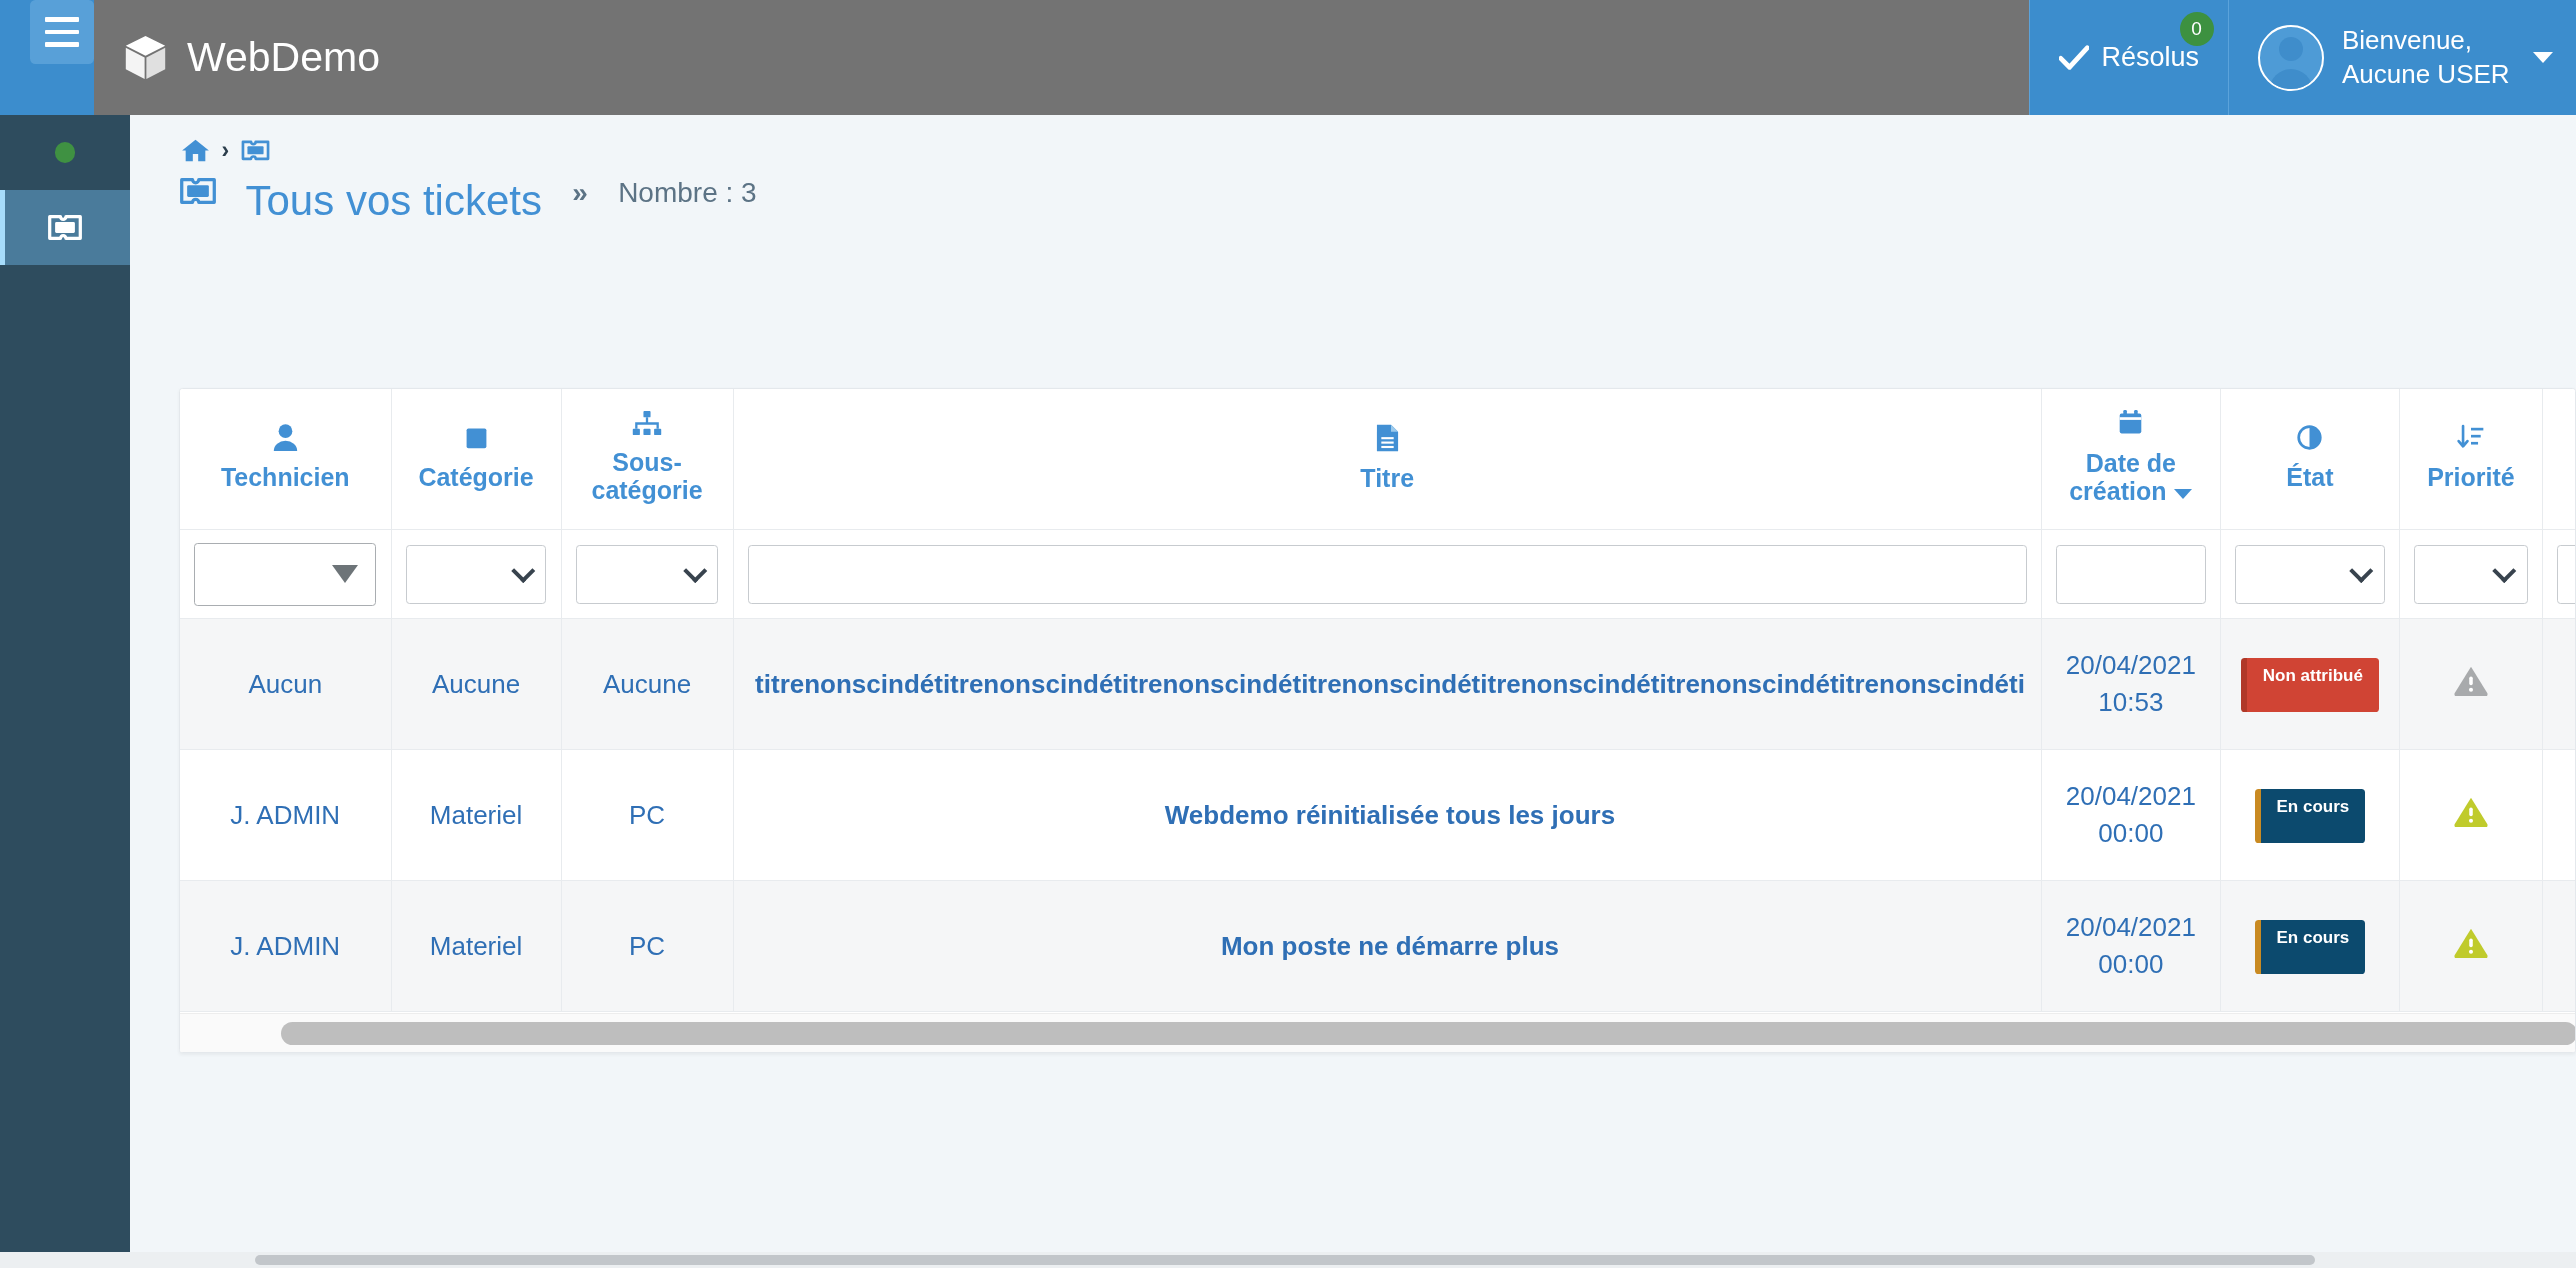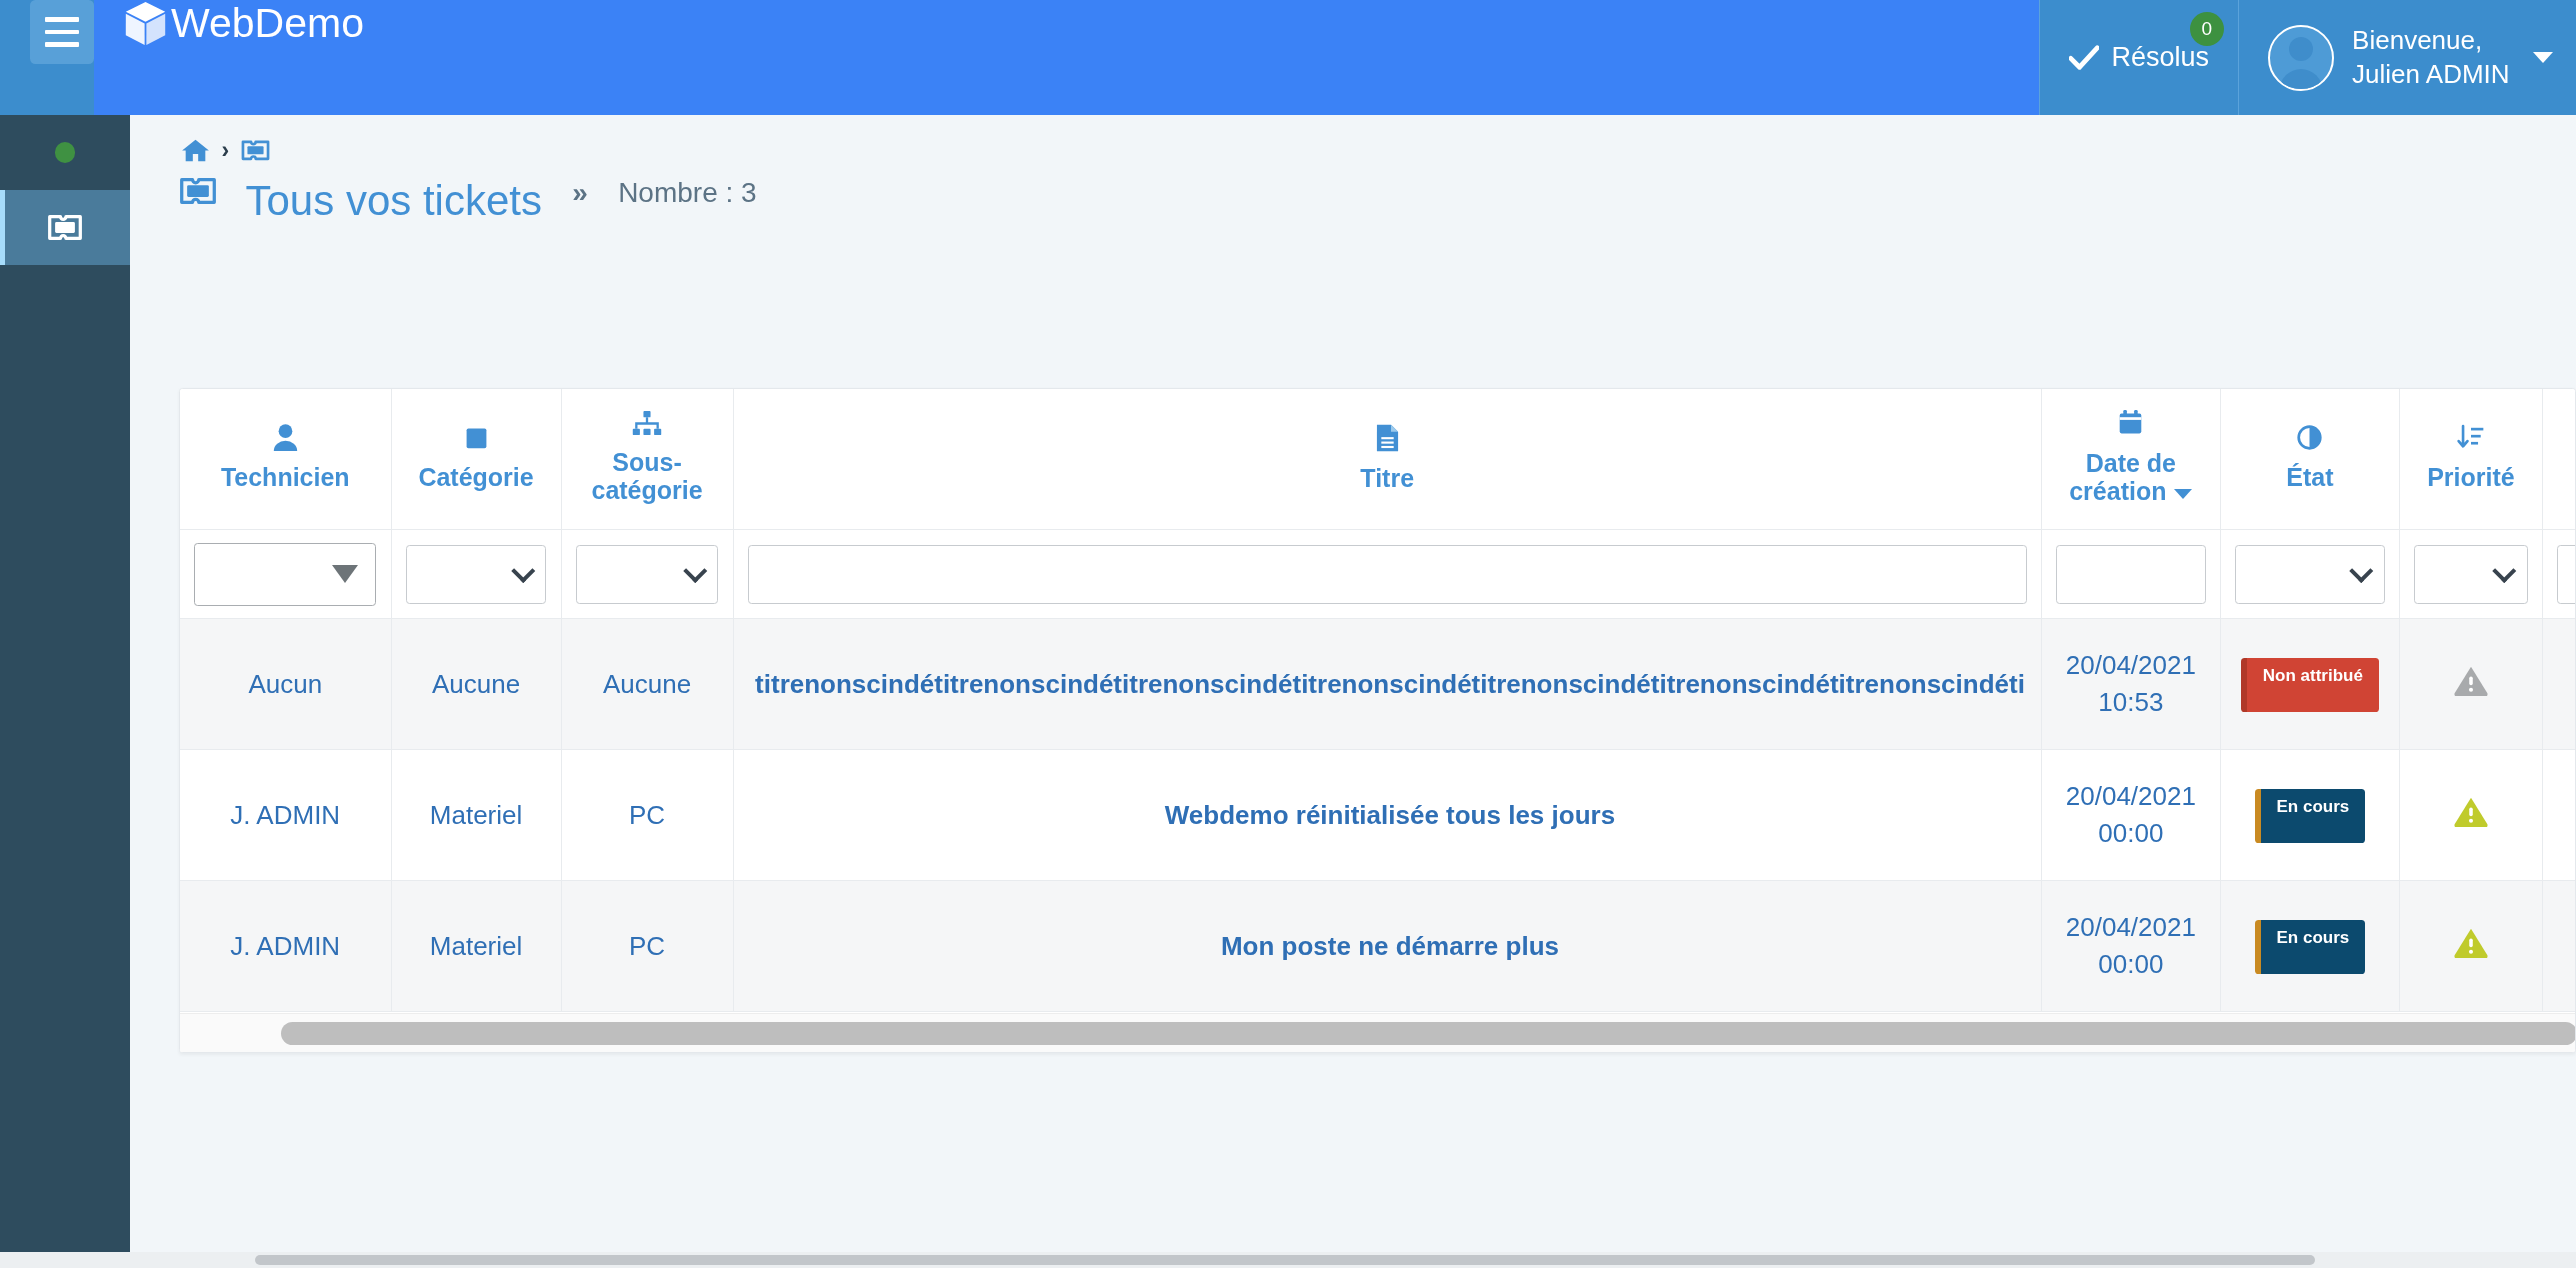--- a/index.html
+++ b/index.html
@@ -38,23 +38,23 @@
     width: 64px; height: 64px; border-radius: 5.4px;
     background: #58a0d8; border: none;
     display: flex; flex-direction: column; justify-content: center;
     align-items: center; gap: 8px; margin-left: 30px; cursor: pointer;
     flex: none;
   }
   .burger-btn span { display:block; width: 34px; height: 4.5px; background: #fff; border-radius: 0.9px; }
 
   .app-block {
     flex: 1;
-    background: #3b82f6;
-    display: flex; 
-    padding-left: 30px; gap: 4px;
+    background: #737373;
+    display: flex; align-items: center;
+    padding-left: 30px; gap: 20px;
   }
   .cube-icon { width: 43px; height: 47px; flex: none; }
   .app-title { color: #fff; font-size: 41px; font-weight: 400; white-space: nowrap; }
   .nav-right {
     display: flex; align-items: stretch; flex: none;
   }
   .nav-cell {
     display: flex; align-items: center;
     padding: 0 29px; position: relative;
     border-left: 0.9px solid #5ba3db;
@@ -268,21 +268,21 @@
       <span class="badge-green">0</span>
     </div>
 
     <div class="nav-cell user-cell">
       <div class="avatar">
         <div class="head"></div>
           <div class="body"></div>
       </div>
       <div class="user-name">
         <div>Bienvenue,</div>
-        <div>Julien ADMIN</div>
+        <div>Aucune USER</div>
       </div>
       <div class="caret-down-white"></div>
     </div>
   </div>
 </div>
 
 <div class="sidebar">
   <div class="side-item">
     <span class="green-dot"></span>
   </div>

